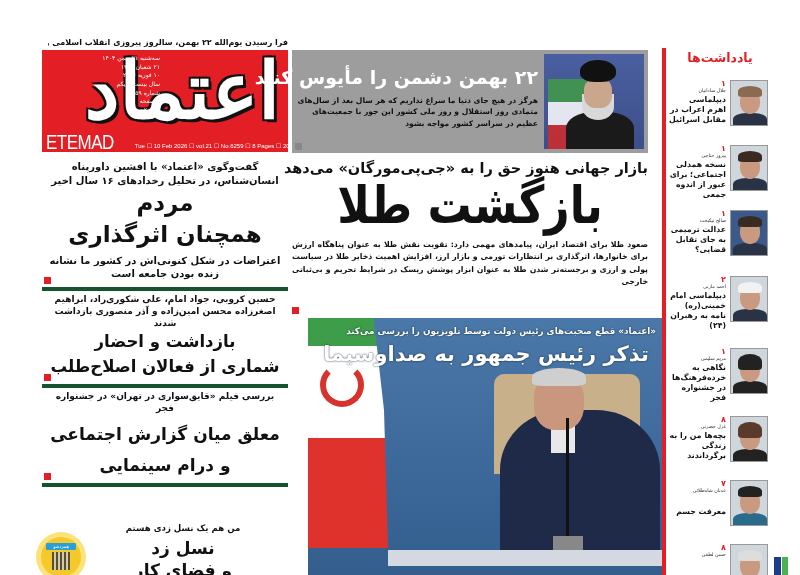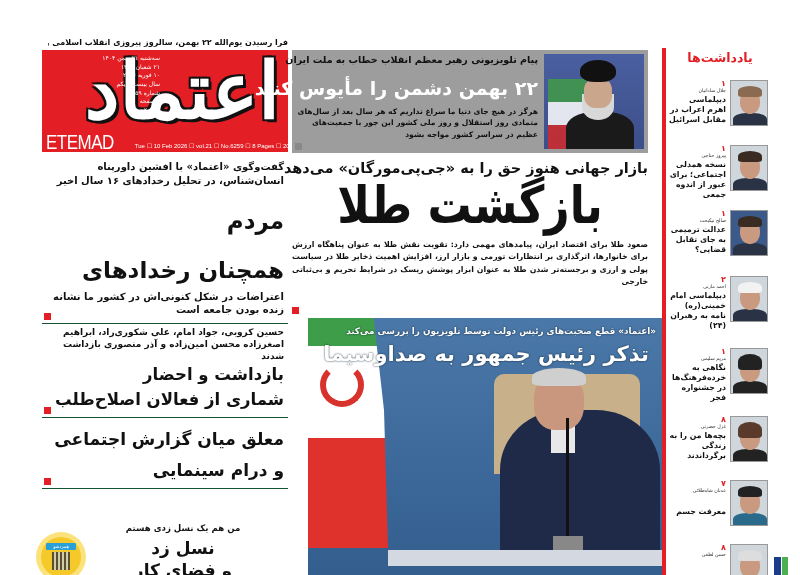--- a/index.html
+++ b/index.html
@@ -53,24 +53,24 @@
   .pres-hair { position: absolute; left: 224px; top: 50px; width: 54px; height: 18px; background: #cfcfcf; border-radius: 50% 50% 20% 20%; }
   .pres-mic { position: absolute; left: 258px; top: 100px; width: 3px; height: 120px; background: #111; }
   .pres-mic-base { position: absolute; left: 245px; top: 218px; width: 30px; height: 14px; background: #888; }
   .pres-desk { position: absolute; left: 80px; top: 232px; width: 276px; height: 16px; background: #d4d8e0; }
   .pres-kicker { position: absolute; right: 8px; top: 8px; width: 340px; font-size: 8.8px; font-weight: bold; color: #fff; text-align: right; white-space: nowrap; text-shadow: 0 0 2px #123; }
   .pres-head { position: absolute; right: 8px; top: 24px; width: 340px; font-size: 21px; font-weight: bold; color: #fff; text-align: center; white-space: nowrap; text-shadow: 0 0 2px #123; }
   .pres-credit { position: absolute; left: 2px; bottom: 2px; background: #c8282a; color: #fff; font-size: 6px; padding: 1px 4px; }
 
   
   .leftcol { position: absolute; left: 42px; top: 158px; width: 246px; }
-  .lstory { border-bottom: 1px solid #14532d; position: relative; padding: 2px 4px 6px; }
+  .lstory { border-bottom: 4px solid #14532d; position: relative; padding: 2px 4px 6px; text-align: center; }
   .lstory .pg-badge { position: absolute; left: 2px; bottom: 3px; }
   .l1-kicker { font-size: 10px; font-weight: bold; line-height: 1.35; }
-  .l1-head { font-size: 23px; font-weight: bold; line-height: 1.28; margin-top: 20px; }
+  .l1-head { font-size: 23px; font-weight: bold; line-height: 1.28; margin-top: 2px; }
   .l1-sub { font-size: 10px; font-weight: bold; line-height: 1.35; margin-top: 4px; }
   .l2-kicker { font-size: 9px; font-weight: bold; line-height: 1.35; }
   .l2-head { font-size: 16.5px; font-weight: bold; line-height: 1.35; margin-top: 2px; }
   .l3-kicker { font-size: 9px; font-weight: bold; line-height: 1.4; }
   .l3-head { font-size: 17px; font-weight: bold; line-height: 1.35; margin-top: 8px; }
   .l4 { position: absolute; left: 20px; top: 521px; width: 268px; height: 75px; }
   .l4-kicker { position: absolute; right: 20px; top: 2px; width: 170px; text-align: center; font-size: 8.6px; font-weight: bold; }
   .l4-head { position: absolute; right: 20px; top: 16px; width: 170px; text-align: center; font-size: 17px; font-weight: bold; line-height: 1.3; }
   .sun { position: absolute; left: 8px; top: 6px; width: 66px; height: 58px; }
   .sun-core { position: absolute; left: 13px; top: 10px; width: 40px; height: 40px; background: #f6c92a; border-radius: 50%; box-shadow: 0 0 0 5px #fbe27a; }
@@ -120,21 +120,20 @@
 
   <div class="leader-box">
     <div class="leader-photo">
       <div class="flag"></div>
       <div class="robe"></div>
         <div class="beard"></div>
         <div class="face"></div>
         <div class="head"></div>
     </div>
     <div class="leader-text">
-      <div class="leader-kicker">پیام تلویزیونی رهبر معظم انقلاب خطاب به ملت ایران</div>
       <div class="leader-head">۲۲ بهمن دشمن را مأیوس کنید</div>
       <div class="leader-body">هرگز در هیچ جای دنیا ما سراغ نداریم که هر سال بعد از سال‌های متمادی روز استقلال و روز ملی کشور این جور با جمعیت‌های عظیم در سراسر کشور مواجه بشود</div>
     </div>
     <span class="pg-badge"></span>
   </div>
 
   <div class="gold">
     <div class="gold-kicker">بازار جهانی هنوز حق را به «جی‌پی‌مورگان» می‌دهد</div>
     <div class="gold-head">بازگشت طلا</div>
     <div class="gold-body">صعود طلا برای اقتصاد ایران، پیامدهای مهمی دارد: تقویت نقش طلا به عنوان پناهگاه ارزش برای خانوارها، اثرگذاری بر انتظارات تورمی و بازار ارز، افزایش اهمیت ذخایر طلا در سیاست پولی و ارزی و برجسته‌تر شدن طلا به عنوان ابزار پوشش ریسک در شرایط تحریم و بی‌ثباتی خارجی</div>
@@ -155,31 +154,32 @@
     <div class="pres-desk"></div>
     <div class="pres-kicker">«اعتماد» قطع صحبت‌های رئیس دولت توسط تلویزیون را بررسی می‌کند</div>
     <div class="pres-head">تذکر رئیس جمهور به صداوسیما</div>
     <div class="pres-credit">۲ | امین صالحی‌ نیا</div>
   </div>
 
   <div class="leftcol">
     <div class="lstory">
       <div class="l1-kicker">گفت‌وگوی «اعتماد» با افشین داورپناه انسان‌شناس، در تحلیل رخدادهای ۱۶ سال اخیر</div>
       <div class="l1-head">مردم</div>
-      <div class="l1-head">همچنان رخدادهای</div>
+      <div class="l1-head">همچنان اثرگذاری</div>
       <div class="l1-sub">اعتراضات در شکل کنونی‌اش در کشور ما نشانه زنده بودن جامعه است</div>
       <span class="pg-badge"></span>
     </div>
     <div class="lstory">
       <div class="l2-kicker">حسین کروبی، جواد امام، علی شکوری‌راد، ابراهیم اصغرزاده محسن امین‌زاده و آذر منصوری بازداشت شدند</div>
       <div class="l2-head">بازداشت و احضار</div>
       <div class="l2-head">شماری از فعالان اصلاح‌طلب</div>
       <span class="pg-badge"></span>
     </div>
     <div class="lstory">
+      <div class="l3-kicker">بررسی فیلم «قایق‌سواری در تهران» در جشنواره فجر</div>
       <div class="l3-head">معلق میان گزارش اجتماعی</div>
       <div class="l3-head">و درام سینمایی</div>
       <span class="pg-badge"></span>
     </div>
   </div>
 
   <div class="l4">
     <div class="sun">
       <div class="sun-core"></div>
       <div class="sun-label">همزدشو</div>

